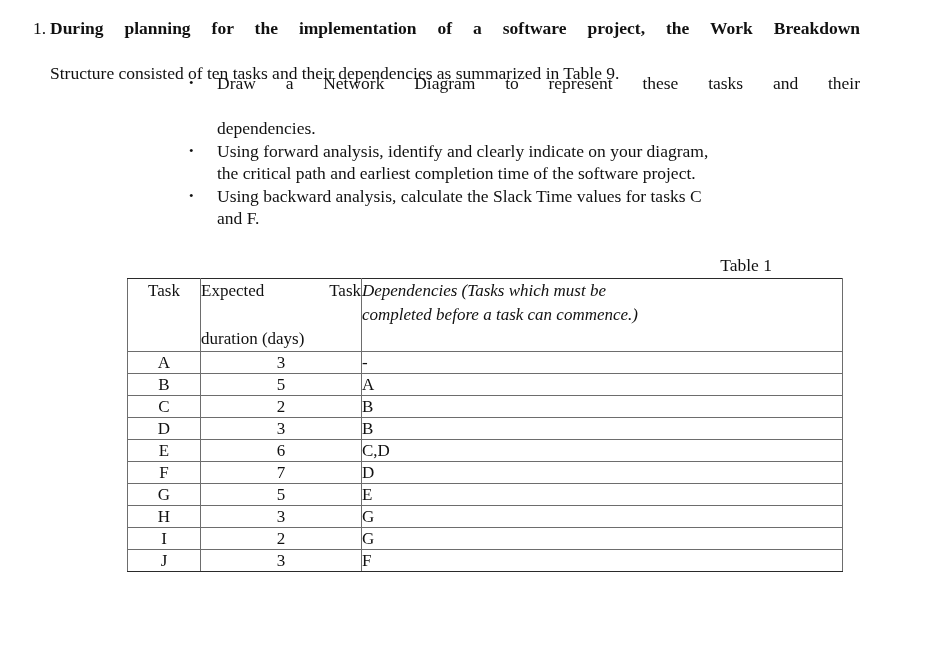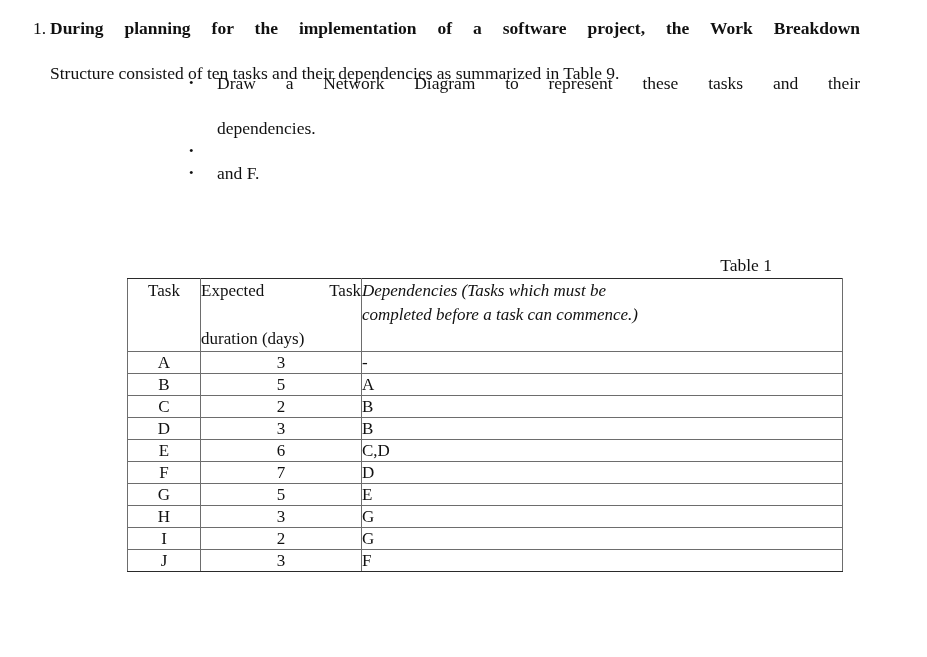--- a/index.html
+++ b/index.html
@@ -187,26 +187,29 @@
       <span class="bullet-mark">•</span>
       <span class="bullet-text justified">
         <span class="bl-1">Draw a Network Diagram to represent these tasks and their</span>
         <span class="bl-2">dependencies.</span>
       </span>
     </div>
 
     <div class="bullet-row">
       <span class="bullet-mark">•</span>
       <span class="bullet-text">
+        <span class="bl-1">Using forward analysis, identify and clearly indicate on your diagram,</span>
+        <span class="bl-2">the critical path and earliest completion time of the software project.</span>
       </span>
     </div>
 
     <div class="bullet-row">
       <span class="bullet-mark">•</span>
       <span class="bullet-text">
+        <span class="bl-1">Using backward analysis, calculate the Slack Time values for tasks C</span>
         <span class="bl-2">and F.</span>
       </span>
     </div>
 
   </div>
 
   <div class="table-caption">Table 1</div>
 
   <table class="data-table">
     <thead>

